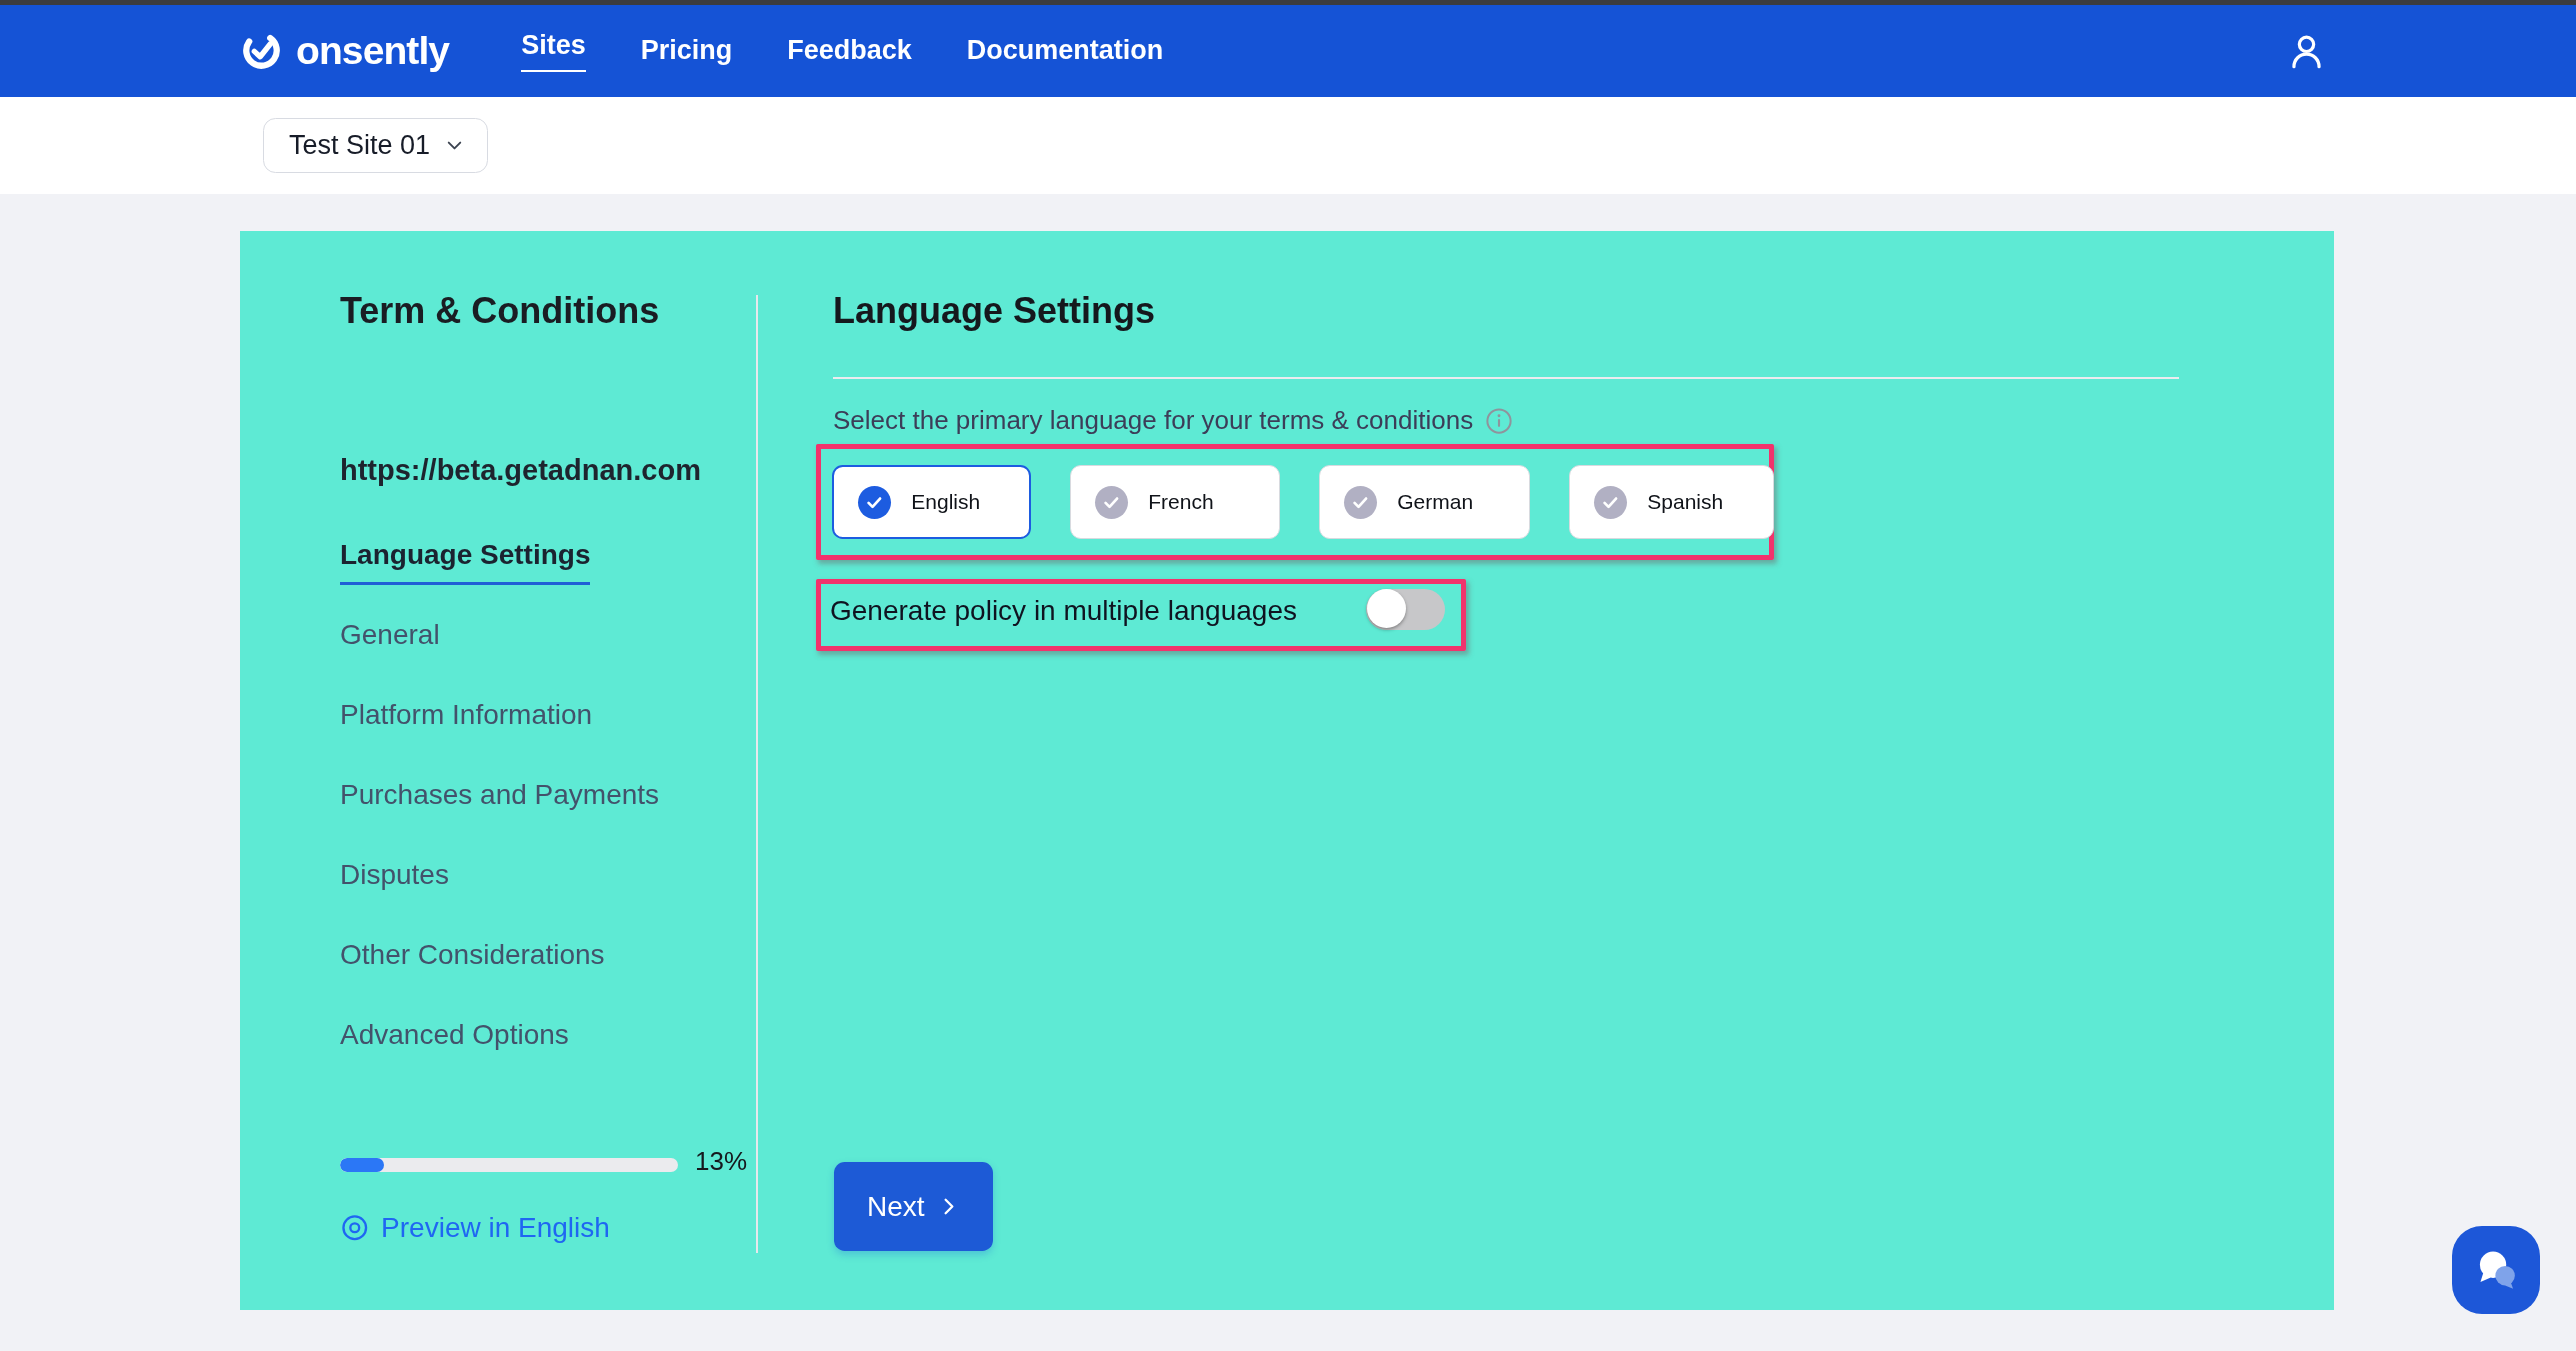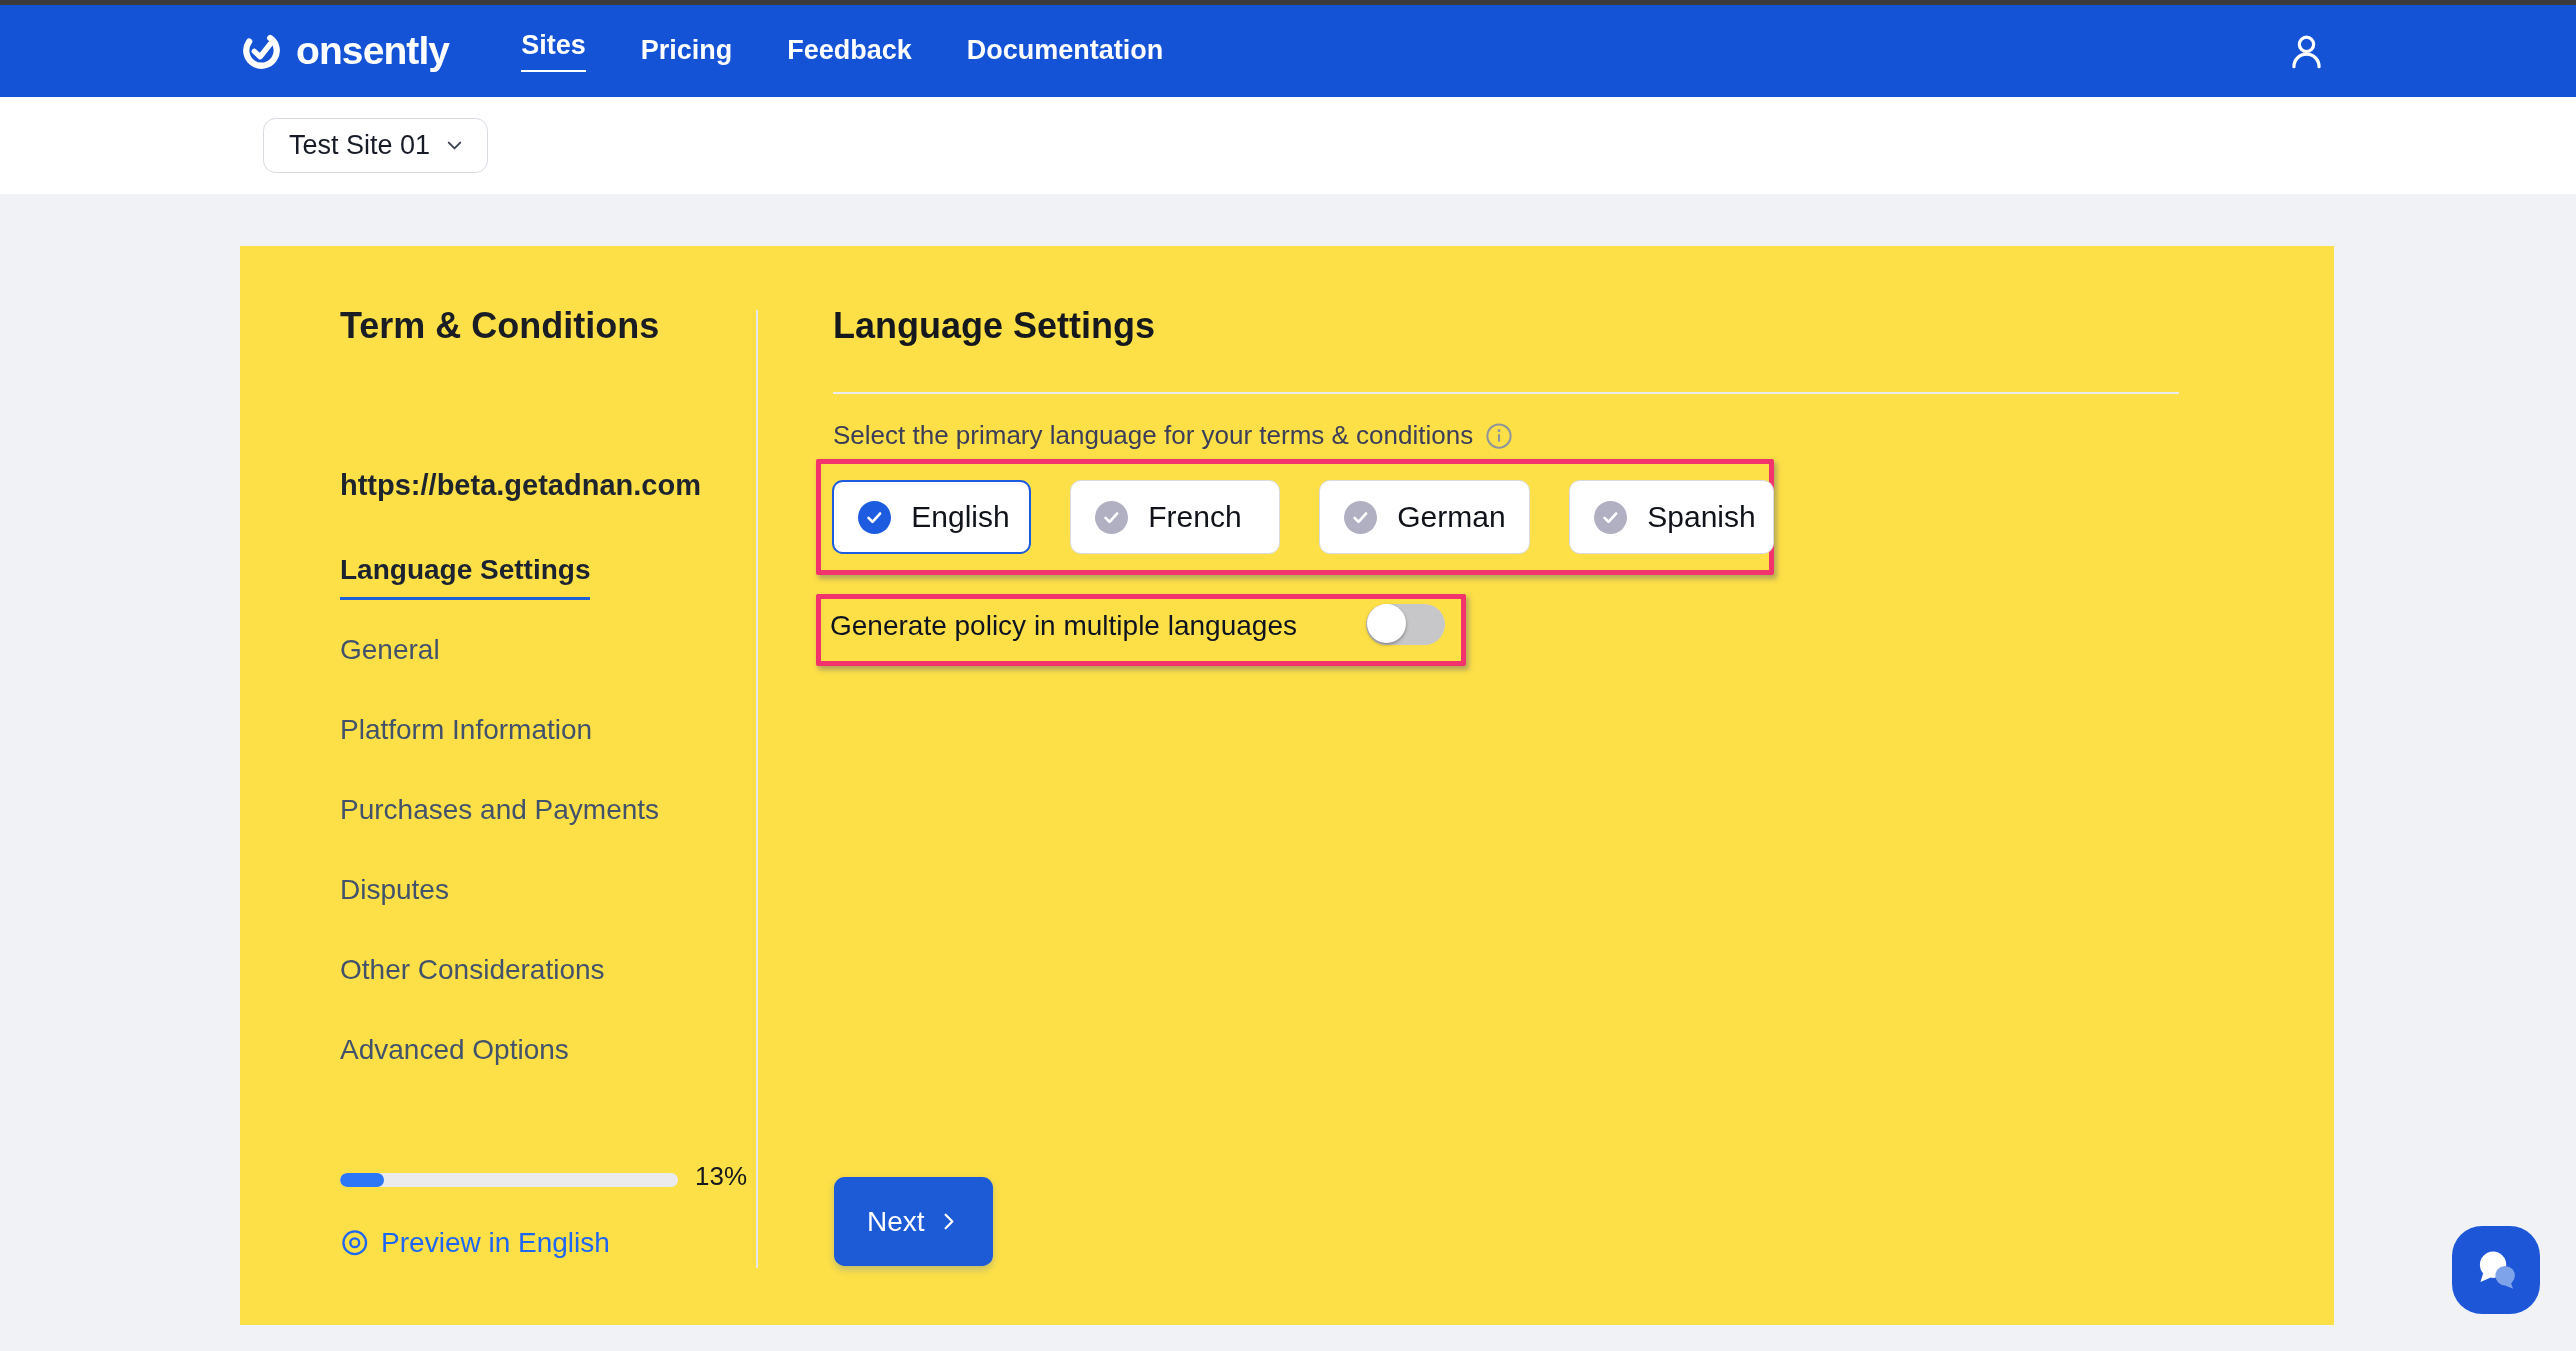--- a/index.html
+++ b/index.html
@@ -42,21 +42,21 @@
     margin-left:263px; height:55px; padding:0 21.5px 0 25px;
     display:flex; align-items:center; gap:12.5px;
     background:#ffffff; border:1.8px solid #d8dbe2; border-radius:12.5px;
     font-size:27px; color:#171c28; cursor:pointer;
     font-family:"Liberation Sans", sans-serif;
   }
   .sitenav { display:flex; align-items:center; gap:42px; margin-left:45px; }
   .sitenav a { color:#21242b; font-size:26px; text-decoration:none; cursor:pointer; }
 
   
-  .card { position:absolute; left:240px; top:246px; width:2094px; height:1079px; background:#fde047;text-decoration:underline; }
+  .card { position:absolute; left:240px; top:231px; width:2094px; height:1079px; background:#5eead4;text-decoration:underline; }
   .vdivider { position:absolute; left:516px; top:64px; width:1.8px; height:958px; background:#e7e8ec; }
 
   
   .sb-title { position:absolute; left:100px; top:59px; font-size:36px; font-weight:700; color:#1a1d23; }
   .sb-sub { position:absolute; left:100px; top:125px; width:428px; font-size:28px; line-height:45px; color:#5b6a7e; }
   .sb-url { position:absolute; left:100px; top:223px; font-size:29px; font-weight:700; color:#1e242e; }
   .steps { position:absolute; left:100px; top:308px; list-style:none; }
   .steps li { margin-bottom:48px; height:32px; }
   .steps li a {
     font-size:28px; font-weight:500; color:#43526b; text-decoration:none; cursor:pointer;
@@ -89,21 +89,21 @@
   .box-langs { left:576px; top:213px; width:958px; height:116px; }
   .box-multi { left:576px; top:348px; width:650px; height:72px; }
 
   .lang-row { position:absolute; left:10.7px; top:16px; display:flex; gap:39px; }
   .lang-btn {
     height:74px; display:flex; align-items:center; justify-content:flex-start;
     padding:0 0 0 24px; gap:20.6px;
     background:#ffffff; border:1.8px solid #d8dadf; border-radius:10.7px; cursor:pointer;
     font-family:"Liberation Sans", sans-serif;
   }
-  .lang-btn .lbl { font-size:30px; font-weight:500; color:#101319; }
+  .lang-btn .lbl { font-size:21px; font-weight:500; color:#101319; }
   .lang-btn.selected { border:2.7px solid #1d5ce0; }
   .check-circle {
     width:33px; height:33px; border-radius:50%; background:#b1b0c3;
     display:flex; align-items:center; justify-content:center; flex:0 0 auto;
   }
   .lang-btn.selected .check-circle { background:#1d5ce0; }
   .w-en { width:199px; } .w-fr { width:210px; } .w-de { width:211px; } .w-es { width:205px; }
 
   .multi-row { position:absolute; left:9px; top:0; height:54px; display:flex; align-items:center; }
   .multi-label { font-size:28px; color:#0f1320; }

